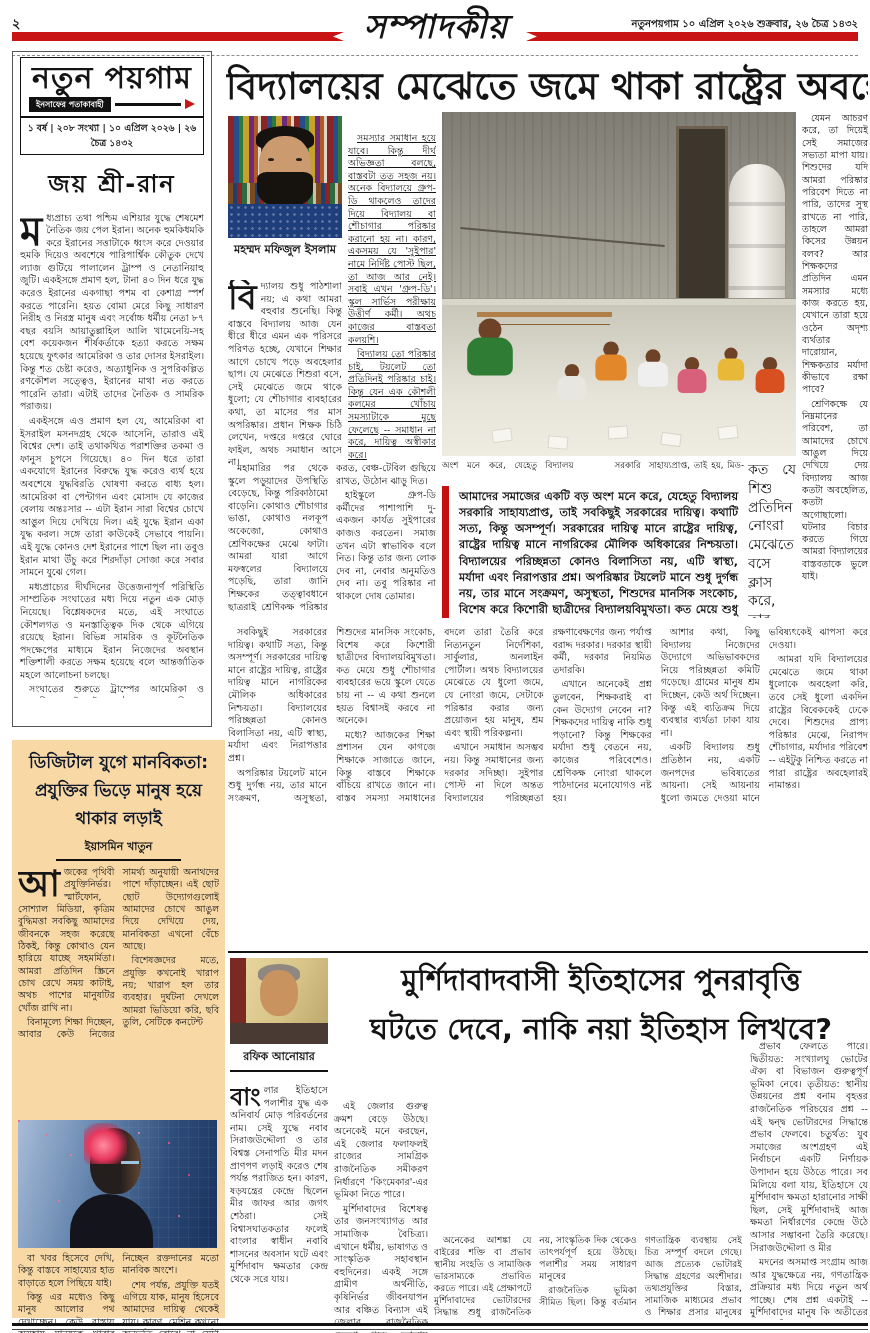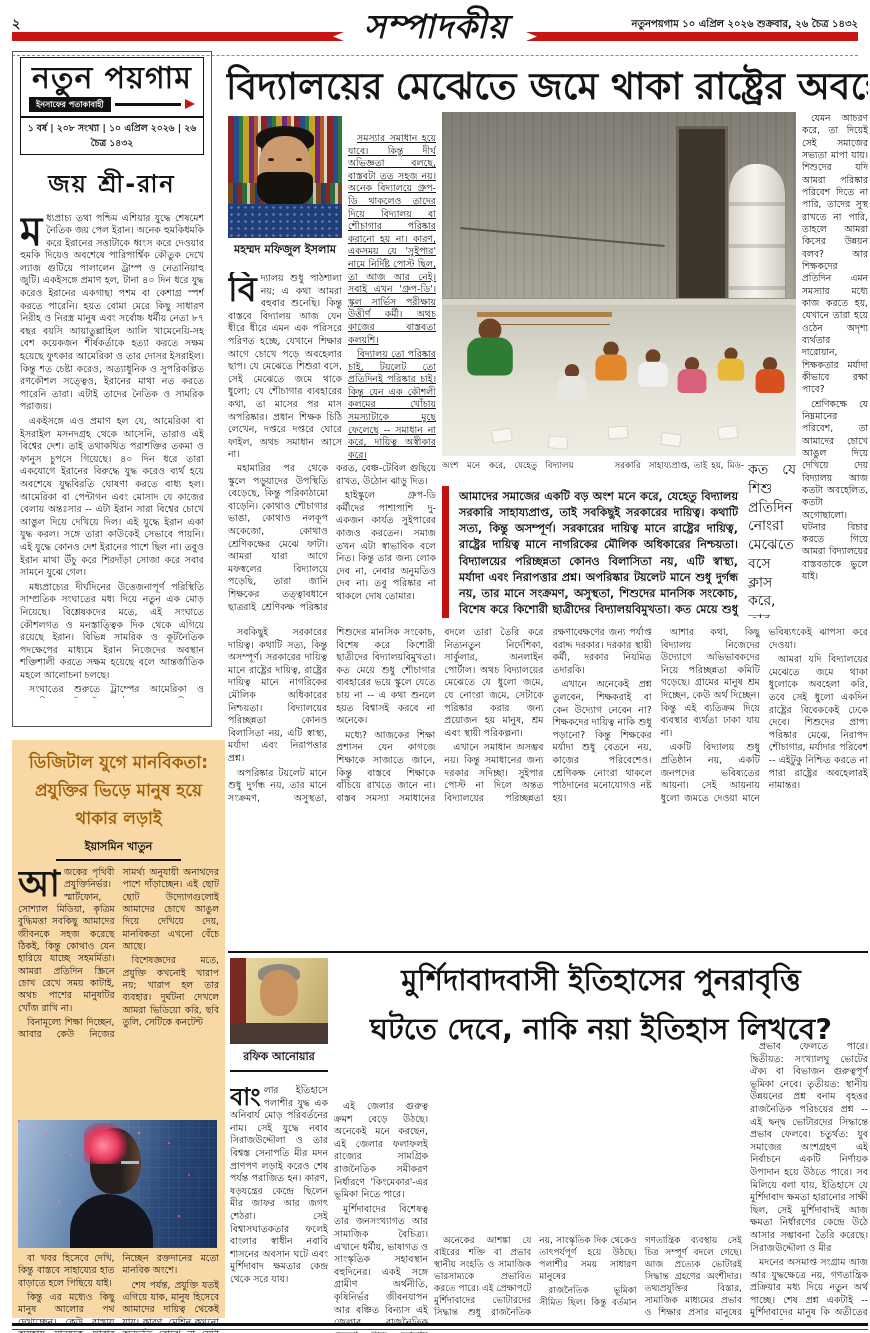--- a/index.html
+++ b/index.html
@@ -28,27 +28,27 @@
   .masthead{border:1px solid #111;}
   .mh-logo{font-size:30px;font-weight:900;text-align:center;line-height:1.15;padding-top:3px;letter-spacing:1px;}
   .mh-tagrow{display:flex;align-items:center;gap:4px;padding:1px 8px 4px 8px;}
   .mh-tag{background:#111;color:#fff;font-size:8px;font-weight:bold;padding:1px 7px;white-space:nowrap;}
   .mh-line{flex:1;height:3px;background:#111;}
   .mh-pen{width:0;height:0;border-top:5px solid transparent;border-bottom:5px solid transparent;border-left:10px solid #c81414;}
   .mh-issue{border-top:2px solid #111;font-size:9.2px;font-weight:bold;text-align:center;padding:3px 0;}
   .iran-headline{font-size:24px;font-weight:900;text-align:center;letter-spacing:2px;margin:10px 0 7px 0;}
   
   .school-headline{font-size:37px;font-weight:900;text-align:center;white-space:nowrap;overflow:hidden;}
-  .author-name{font-size:11.3px;font-weight:bold;text-align:center;margin:3px 0 12px 0;}
+  .author-name{font-size:11.3px;font-weight:bold;text-align:center;margin:3px 0 20px 0;}
   .quote-box{border-left:7px solid #c41212;padding:3px 4px 3px 10px;font-size:11.2px;font-weight:600;
              line-height:1.44;text-align:justify;overflow:hidden;}
   .hrule{background:#111;}
   
   .humanity{background:#f8d9a6;padding:8px 6px;}
-  .hum-headline{font-size:17px;font-weight:900;text-align:center;line-height:1.65;color:#a16207;}
+  .hum-headline{font-size:17px;font-weight:900;text-align:center;line-height:1.65;color:#0f172a;}
   .hum-byline{width:62%;margin:6px auto 5px auto;text-align:center;font-weight:bold;font-size:11px;
               border-bottom:2px solid #111;padding-bottom:2px;}
   
   .mur-headline{font-size:29px;font-weight:900;text-align:center;line-height:1.68;}
   .mur-name{font-size:11px;font-weight:bold;text-align:center;border-bottom:2px solid #111;padding-bottom:3px;margin-top:4px;}
   
   .photo{position:relative;overflow:hidden;}
   
   .a1{background:#6a5038;}
   .a1-books{position:absolute;top:0;left:0;right:0;height:55%;border-bottom:3px solid #5a4632;

